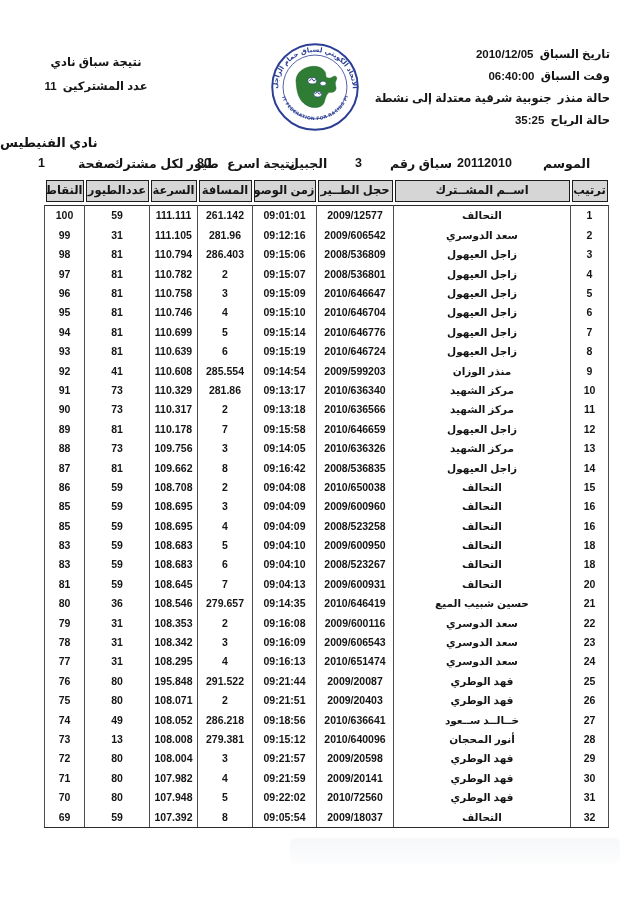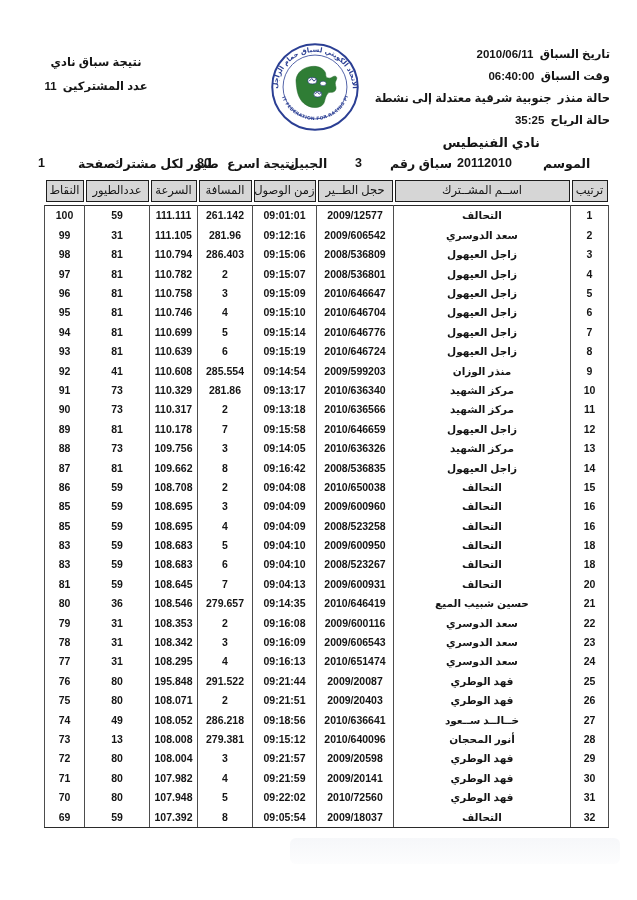--- a/index.html
+++ b/index.html
@@ -16,21 +16,21 @@
   .meta-left {
     position:absolute; top:50px; left:40px; width:112px;
     text-align:center; font-size:11.5px; font-weight:700; line-height:24px;
   }
   .meta-line { white-space:nowrap; }
   .meta-line .val { padding-right:3px; }
   
   .logo-wrap { position:absolute; top:42px; left:270px; width:90px; height:90px; }
   
   .club-title {
-    position:absolute; top:135px; left:0; width:540px; text-align:right;
+    position:absolute; top:135px; left:0; width:540px; text-align:left;
     font-size:13px; font-weight:700;
   }
   .info-line { position:absolute; top:156px; left:0; width:637px; height:20px; font-size:12.5px; font-weight:700; }
   .info-line span { position:absolute; top:0; white-space:nowrap; }
   .p-season-label   { left:543px;text-align:center; }
   .p-season         { left:457px; }
   .p-race-label     { left:390px; }
   .p-race-no        { left:355px; }
   .p-location       { left:288px; }
   .p-result-label   { left:227px; }
@@ -39,21 +39,21 @@
   .p-page-label     { left:78px;  }
   .p-page-no        { left:38px;  }
   
   table.results {
     position:absolute; top:180px; left:44px; width:564px;
     border-collapse:collapse; table-layout:fixed; direction:rtl;
   }
   table.results th { border:none; padding:0 1px 3px 1px; vertical-align:bottom; }
   table.results th .hbox {
     border:1.5px solid #1d1d1d; background:#d6d6d6;
-    font-size:11.5px; font-weight:400; text-align:center;
+    font-size:11.5px; font-weight:700; text-align:center;
     padding:2px 0 3px 0; line-height:15px; white-space:nowrap; overflow:hidden;
   }
   table.results tbody td {
     height:19.4px; font-size:10.5px; font-weight:700; line-height:1;
     border-left:1px solid #4d4d4d; border-right:1px solid #4d4d4d;
     padding:0 2px; white-space:nowrap; overflow:hidden;
   }
   table.results tbody tr:first-child td { border-top:1.5px solid #2a2a2a; }
   table.results tbody tr:last-child td  { border-bottom:1.5px solid #2a2a2a; }
   .col-rank, .col-ring, .col-arrival_time, .col-distance,
@@ -65,21 +65,21 @@
     background:linear-gradient(180deg, rgba(205,212,225,0.18), rgba(205,212,225,0.05));
     border-radius:6px; pointer-events:none;
   }
 </style>
 </head>
 <body>
 
 <div class="page">
 
   <div class="meta-right">
-    <div class="meta-line"><span>تاريخ السباق</span> <span class="val">2010/06/11</span></div>
+    <div class="meta-line"><span>تاريخ السباق</span> <span class="val">2010/12/05</span></div>
     <div class="meta-line"><span>وقت السباق</span> <span class="val">06:40:00</span></div>
     <div class="meta-line"><span>حالة منذر</span> <span class="val">جنوبية شرقية معتدلة إلى نشطة</span></div>
     <div class="meta-line"><span>حالة الرياح</span> <span class="val">35:25</span></div>
   </div>
 
   <div class="meta-left">
     <div class="meta-line">نتيجة سباق نادي</div>
     <div class="meta-line"><span>عدد المشتركين</span> <span class="val">11</span></div>
   </div>
 

